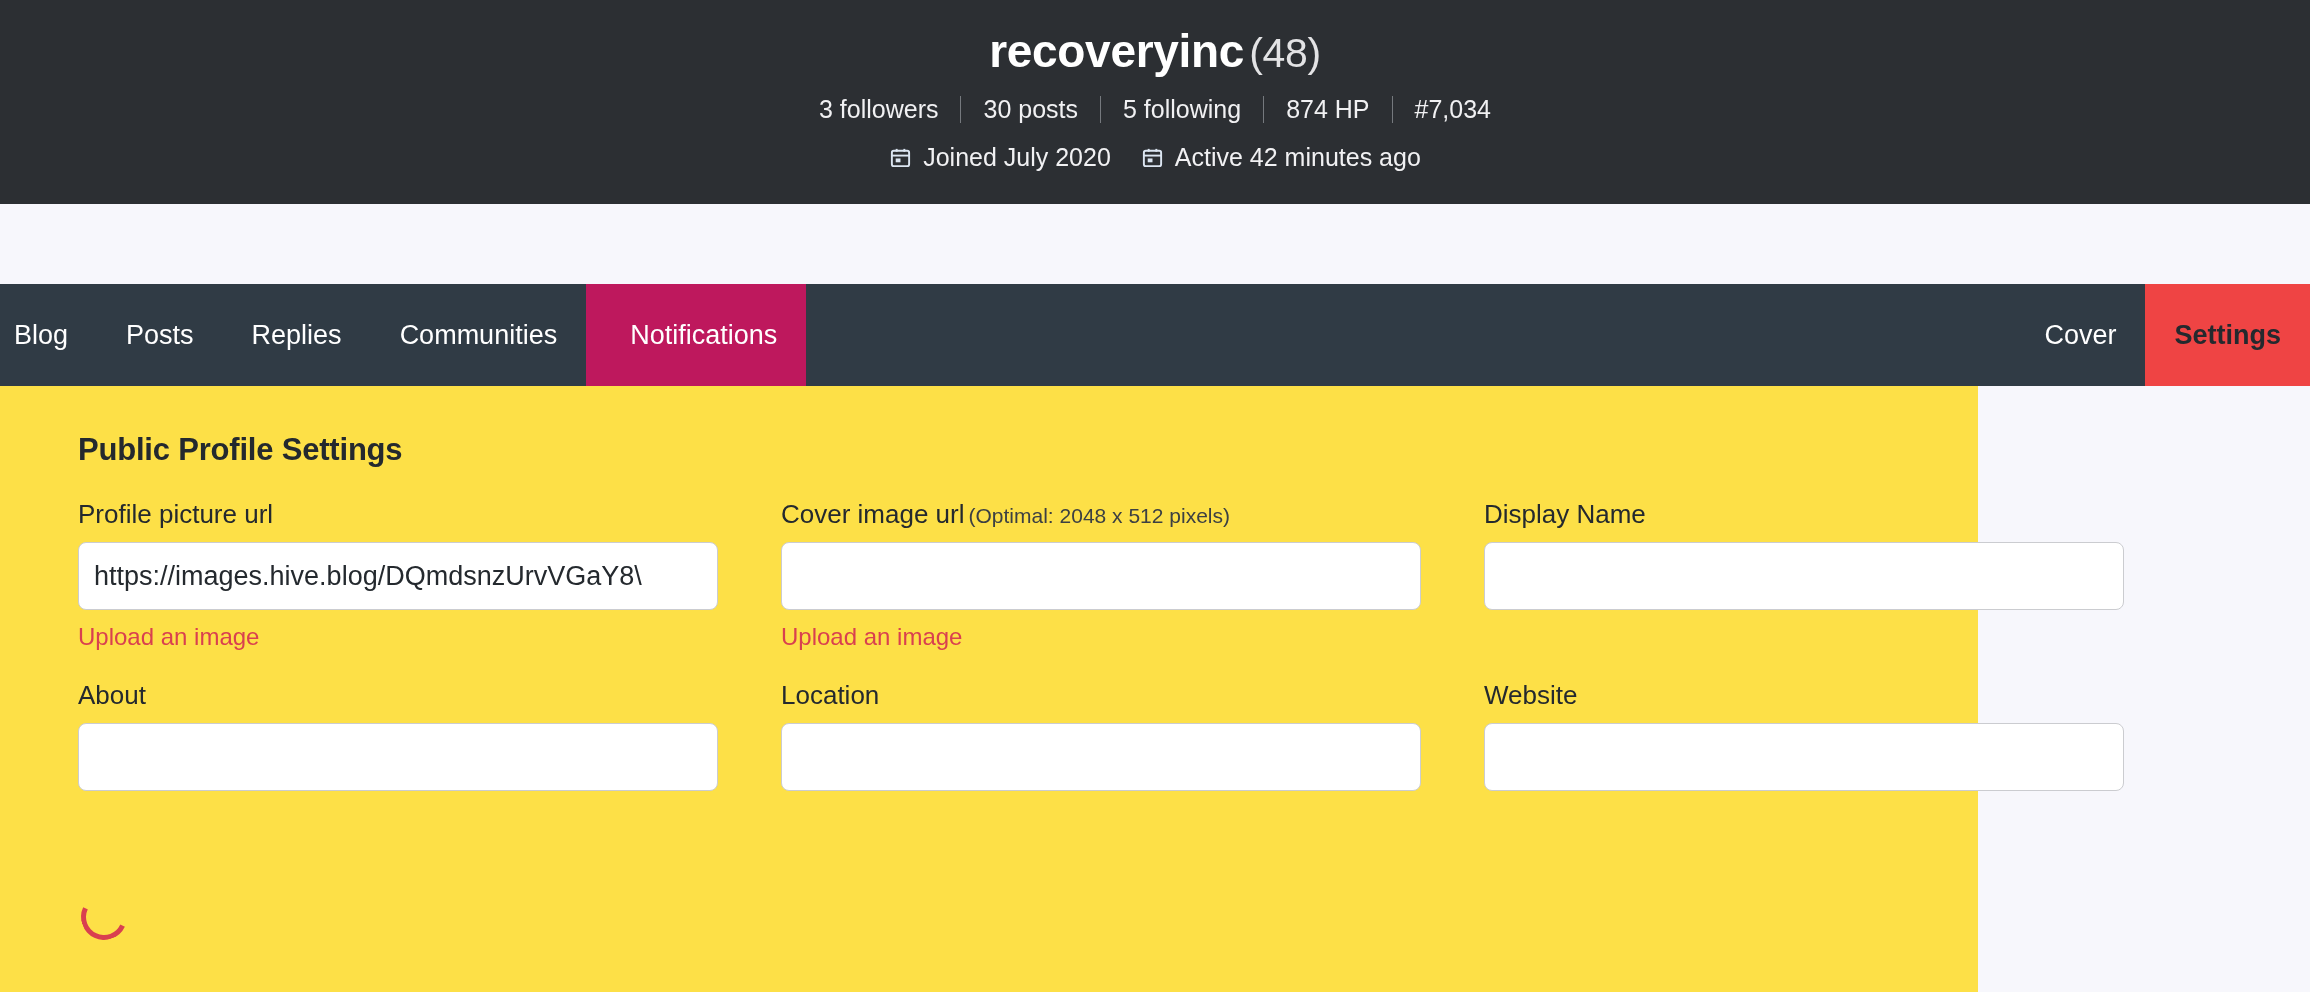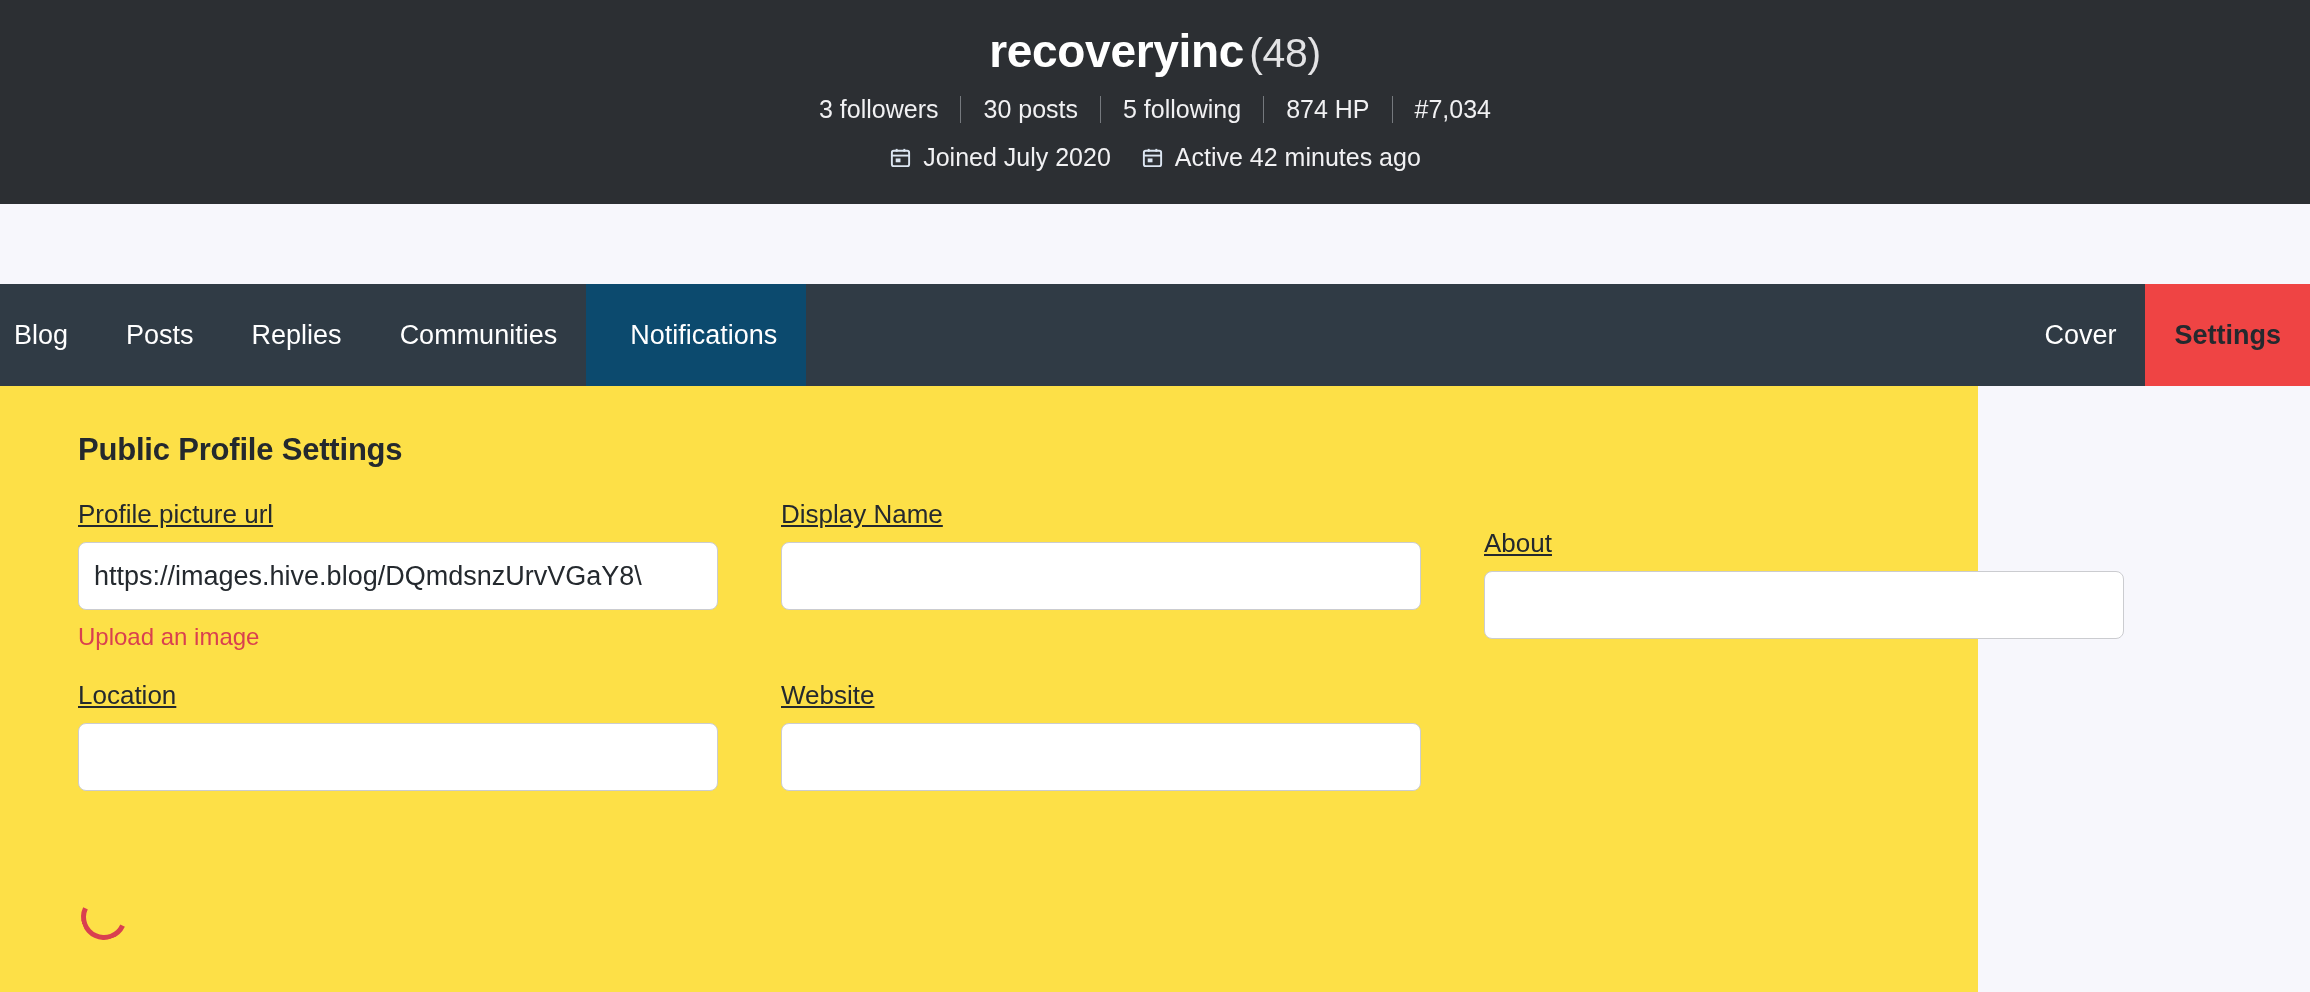--- a/index.html
+++ b/index.html
@@ -79,21 +79,21 @@
   .nav-item {
     display: flex;
     align-items: center;
     padding: 0 29px;
     font-size: 27px;
     color: #ffffff;
     white-space: nowrap;
     cursor: pointer;
   }
   .nav-item.first { padding-left: 14px; }
-  .nav-item.highlight { background: #0c4a6e; padding-left: 44px; }
+  .nav-item.highlight { background: #be185d; padding-left: 44px; }
   .nav-item.active {
     background: #ef4444;
     color: #24292e;
     font-weight: bold;
   }
 
   
   .content {
     position: absolute;
     left: 0; top: 386px;
@@ -116,21 +116,20 @@
     column-gap: 63px;
     row-gap: 0;
     width: 2000px;
   }
   .field { display: block; }
   .field-label {
     font-size: 26px;
     color: #24292e;
     line-height: 1.2;
     white-space: nowrap;
-    text-decoration: underline;
   }
   .field-label .hint {
     font-size: 21px;
     color: #3c4043;
     margin-left: 4px;
   }
   .field-input {
     margin-top: 12px;
     width: 100%;
     height: 68px;
@@ -253,20 +252,27 @@
   <div class="form-grid">
 
     <div class="field">
       <div class="field-label">
         <span>Profile picture url</span>
       </div>
       <input class="field-input" type="text" value="https://images.hive.blog/DQmdsnzUrvVGaY8\" style="">
       <div class="upload-link">Upload an image</div>
     </div>
 
+    <div class="field">
+      <div class="field-label">
+        <span>Cover image url</span><span class="hint">(Optimal: 2048 x 512 pixels)</span>
+      </div>
+      <input class="field-input" type="text" value="" style="">
+      <div class="upload-link">Upload an image</div>
+    </div>
 
     <div class="field">
       <div class="field-label">
         <span>Display Name</span>
       </div>
       <input class="field-input" type="text" value="" style="">
     </div>
 
     <div class="field row2">
       <div class="field-label">

